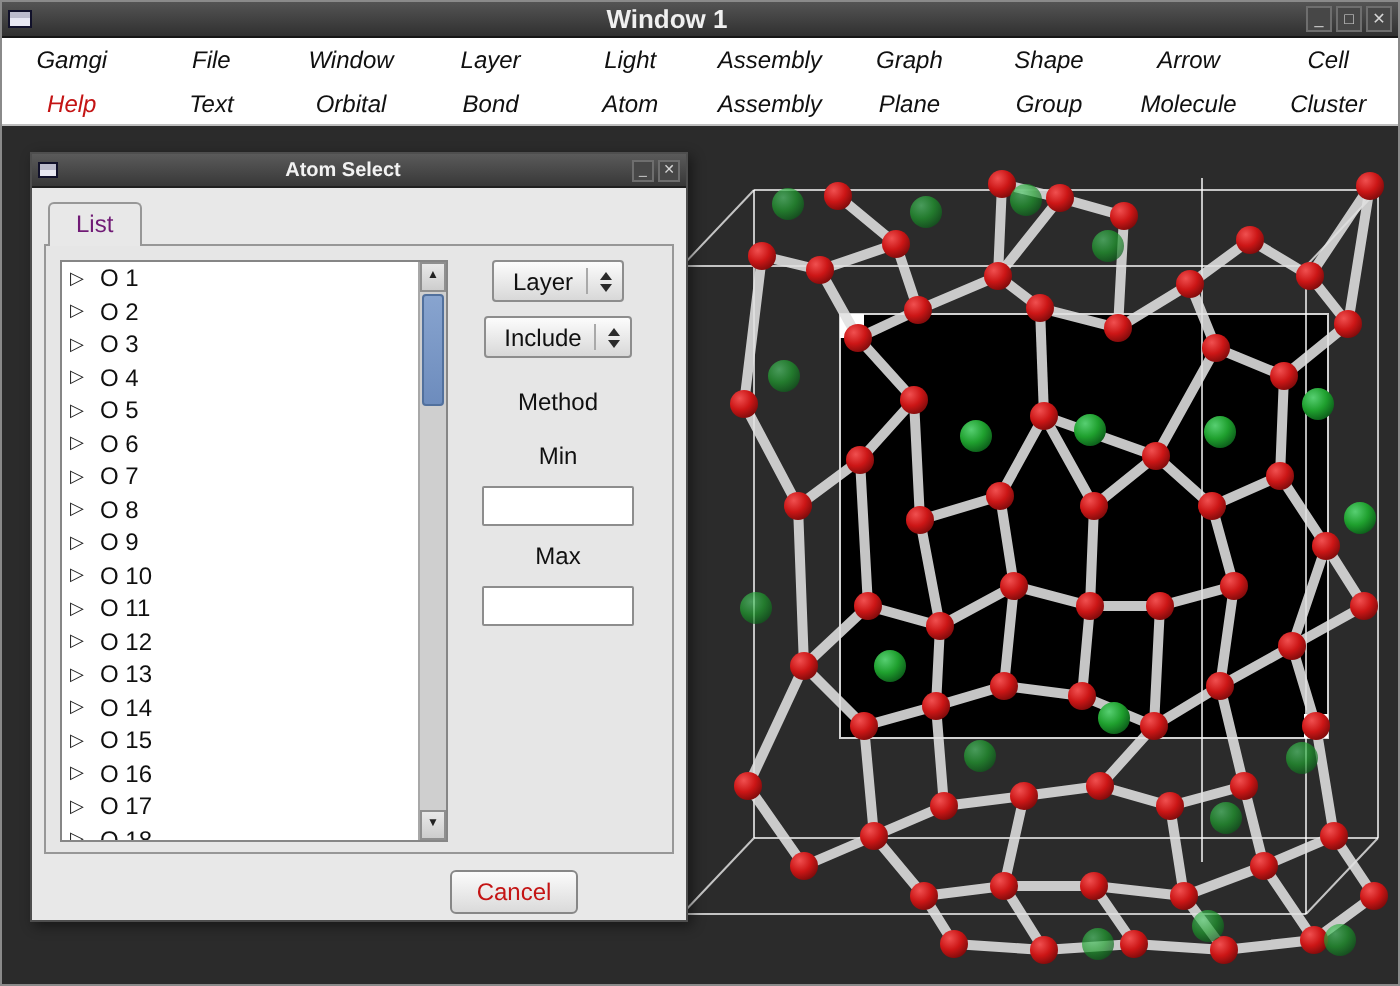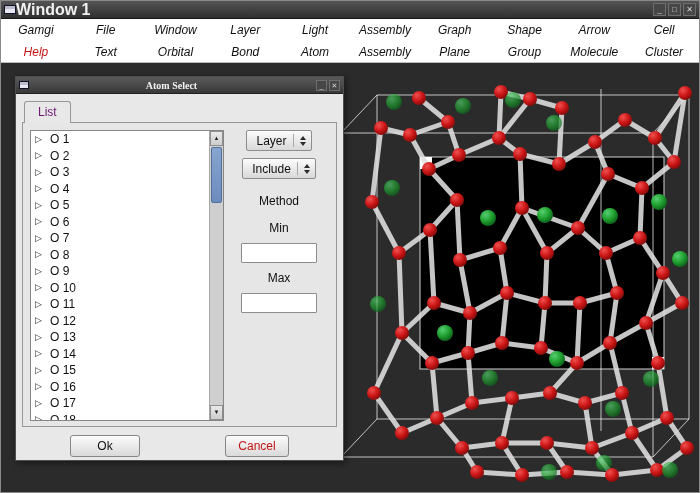--- a/index.html
+++ b/index.html
@@ -3,41 +3,41 @@
 <meta charset="utf-8">
 <style>
   * { box-sizing: border-box; margin: 0; padding: 0; }
   body { margin:0; background:#555; font-family:"Liberation Sans", sans-serif; }
   .window { position:relative; width:700px; height:493px; background:#2b2b2b; border:1px solid #8a8a8a; overflow:hidden; }
 
   
   .titlebar { height:18px; display:flex; align-items:center; padding:0 3px;
     background:linear-gradient(#545454,#303030); border-bottom:1px solid #161616; }
   .tb-icon { width:12px; height:9px; background:linear-gradient(#bcbccc 0 3px,#e8e8f2 3px); border:1px solid #11112a; }
-  .tb-title { flex:1; color:#f0f0f0; font-size:16px; font-weight:bold; }
+  .tb-title { flex:1; text-align:center; color:#f0f0f0; font-size:13px; font-weight:bold; }
   .tb-btn { width:13px; height:13px; margin-left:2px; background:#474747; border:1px solid #6e6e6e;
     color:#d5d5d5; font-size:8px; line-height:11px; text-align:center; cursor:default; }
 
   
   .menubar { height:44px; background:#ffffff; border-bottom:1px solid #bdbdbd;font-style:italic; }
   .menu-row { display:grid; grid-template-columns:repeat(10,1fr); height:22px; align-items:center; }
   .menu-item { text-align:center; font-size:12px; color:#101010; cursor:default; white-space:nowrap; }
   .menu-item.accent { color:#c41414; }
 
   
   .canvas { position:absolute; left:0; top:62px; width:700px; height:431px; background:#2b2b2b; }
   .canvas svg { display:block; width:100%; height:100%; }
 
   
   .dialog { position:absolute; left:14px; top:75px; width:329px; height:385px;
     background:#e8e8e8; border:1px solid #4e4e4e; z-index:10; box-shadow:2px 2px 6px rgba(0,0,0,.45); }
   .dlg-titlebar { height:17px; display:flex; align-items:center; padding:0 3px;
     background:linear-gradient(#5a5a5a,#383838); border-bottom:1px solid #202020; }
   .dlg-icon { width:10px; height:8px; background:linear-gradient(#bcbccc 0 3px,#e8e8f2 3px); border:1px solid #11112a; }
-  .dlg-title { flex:1; text-align:center; color:#f2f2f2; font-size:10px; font-weight:bold;font-family:Liberation Serif, serif; }
+  .dlg-title { flex:1; text-align:center; color:#f2f2f2; font-size:10px; font-weight:bold; }
   .dlg-btn { width:11px; height:11px; margin-left:2px; background:#474747; border:1px solid #6e6e6e;
     color:#d5d5d5; font-size:7px; line-height:9px; text-align:center; cursor:default; }
   .dlg-body { position:relative; height:366px; padding:6px; }
 
   .tab { position:relative; top:1px; display:inline-block; margin-left:2px; padding:3px 13px 4px;
     background:#e8e8e8; border:1px solid #979797; border-bottom:none; border-radius:3px 3px 0 0;
     font-size:12px; color:#701a75; z-index:2; }
   .nb-frame { position:relative; height:305px; border:1px solid #979797; background:#e6e6e6; }
 
   .listbox { position:absolute; left:7px; top:7px; width:194px; height:291px;
@@ -451,19 +451,18 @@
           </div>
           <div class="ctl-label" style="margin-top:15px;">Method</div>
           <div class="ctl-label" style="margin-top:13px;">Min</div>
           <input class="entry" style="margin-top: 8px;" value="">
           <div class="ctl-label" style="margin-top:8px;">Max</div>
           <input class="entry" style="margin-top: 8px;" value="">
         </div>
       </div>
 
       <div class="btn-row">
-        <button class="btn btn-ok">Ok</button>
         <button class="btn btn-cancel">Cancel</button>
       </div>
     </div>
   </div>
 
 </div>
 
 </body></html>

